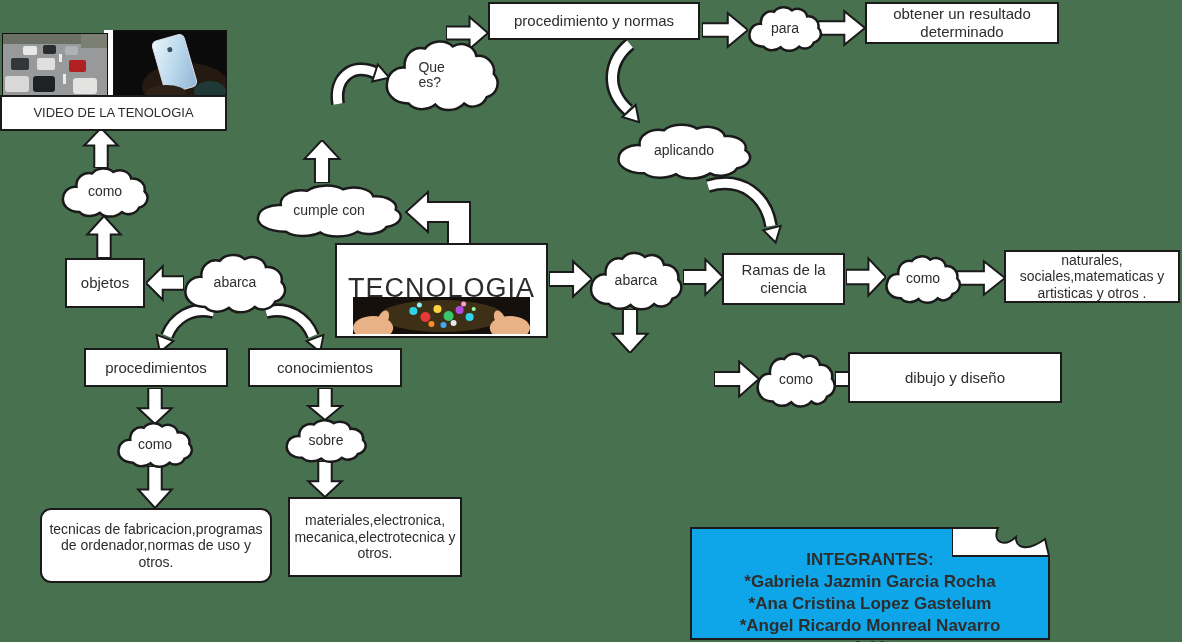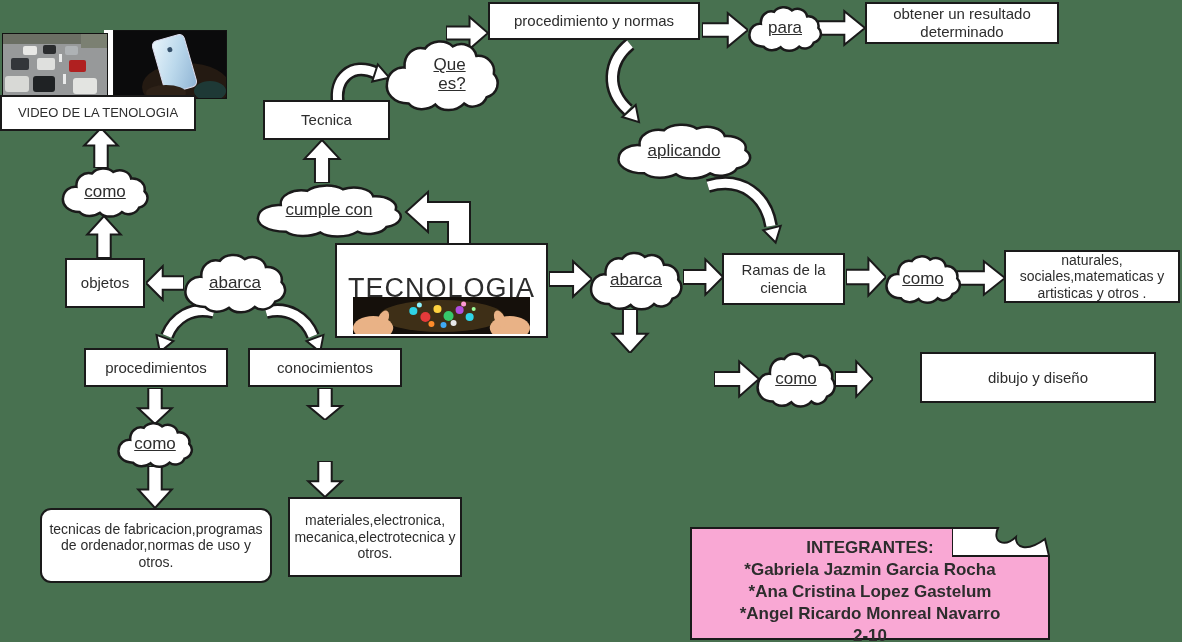--- a/index.html
+++ b/index.html
@@ -4,34 +4,34 @@
 <style>
   html,body{margin:0;padding:0;}
   .canvas{position:relative;width:1182px;height:642px;background:#487150;overflow:hidden;
           font-family:"Liberation Sans",sans-serif;color:#2d2d2d;}
   .box{position:absolute;background:#fff;border:2px solid #1a1a1a;box-sizing:border-box;
        display:flex;align-items:center;justify-content:center;text-align:center;
        font-size:15px;line-height:1.18;}
   .cloud{position:absolute;}
   .cloud svg{position:absolute;left:0;top:0;width:100%;height:100%;}
   .cloud-label{position:absolute;left:8%;right:8%;top:0;bottom:0;display:flex;align-items:center;
-       justify-content:center;text-align:right;font-size:17px;line-height:1.1;text-decoration:underline;}
+       justify-content:center;text-align:left;font-size:14px;line-height:1.1;}
   .barrow{position:absolute;}
   .barrow svg{display:block;width:100%;height:100%;}
   .carrow{position:absolute;overflow:visible;}
   .ao{fill:none;stroke:#1a1a1a;stroke-width:14;}
   .ai{fill:none;stroke:#fff;stroke-width:9;}
   .ah{fill:#fff;stroke:#1a1a1a;stroke-width:2;}
   .imgbox{position:absolute;border:1px solid #111;}
   .imgbox svg{display:block;width:100%;height:100%;}
   .tec-title{font-size:27px;letter-spacing:1px;position:absolute;top:28px;left:0;right:0;text-align:center;}
   .tec-img{position:absolute;left:16px;right:16px;bottom:2px;height:37px;}
   .tec-img svg{display:block;width:100%;height:100%;}
-  .credits{position:absolute;background:#f9a8d4;border:2px solid #1a1a1a;box-sizing:border-box;
-       font-weight:bold;font-size:17px;line-height:22px;text-align:center;padding-top:8px;}
+  .credits{position:absolute;background:#0ea5e9;border:2px solid #1a1a1a;box-sizing:border-box;
+       font-weight:bold;font-size:17px;line-height:22px;text-align:center;padding-top:20px;}
   .curl{position:absolute;top:-2px;right:-2px;width:98px;height:30px;background:#487150;}
   .curl svg{display:block;width:100%;height:100%;}
   .small13{font-size:13px;}
   .small14{font-size:14px;}
 </style>
 </head>
 <body>
 
 <div class="canvas">
 
@@ -188,25 +188,22 @@
   <div class="barrow" style="left:304px;top:461px;width:42px;height:36px;">
       <svg viewBox="0 0 100 100" preserveAspectRatio="none">
         <polygon points="34,0 34,56 10,56 50,100 90,56 66,56 66,0" fill="#fff" stroke="#1a1a1a" stroke-width="2" vector-effect="non-scaling-stroke"></polygon>
       </svg>
     </div>
 
   <svg class="carrow" style="left:406px;top:186px;" width="64" height="58" viewBox="0 0 64 58">
     <polygon points="64,58 64,16 22,16 22,6 0,26 22,46 22,36 42,36 42,58" fill="#fff" stroke="#1a1a1a" stroke-width="2"></polygon>
   </svg>
 
-  <div class="box small13" style="left:0px;top:95px;width:196px;height:36px;">
+  <div class="box small13" style="left:0px;top:95px;width:227px;height:36px;">
     <span>VIDEO DE LA TENOLOGIA</span>
-  </div>
-  <div class="box" style="left:263px;top:100px;width:127px;height:40px;">
-    <span>Tecnica</span>
   </div>
   <div class="box" style="left:488px;top:2px;width:212px;height:38px;">
     <span>procedimiento y normas</span>
   </div>
   <div class="box" style="left:865px;top:2px;width:194px;height:42px;">
     <span>obtener un resultado determinado</span>
   </div>
   <div class="box" style="left:65px;top:258px;width:80px;height:50px;">
     <span>objetos</span>
   </div>
@@ -221,21 +218,21 @@
   </div>
   <div class="box small14" style="left:288px;top:497px;width:174px;height:80px;">
     <span>materiales,electronica, mecanica,electrotecnica y otros.</span>
   </div>
   <div class="box" style="left:722px;top:253px;width:123px;height:52px;">
     <span>Ramas de la ciencia</span>
   </div>
   <div class="box small14" style="left:1004px;top:250px;width:176px;height:53px;">
     <span>naturales, sociales,matematicas y artisticas y otros .</span>
   </div>
-  <div class="box" style="left:920px;top:352px;width:236px;height:51px;">
+  <div class="box" style="left:848px;top:352px;width:214px;height:51px;">
     <span>dibujo y diseño</span>
   </div>
 
   <div class="box" style="left:335px;top:243px;width:213px;height:95px;">
     <div class="tec-title">TECNOLOGIA</div>
     <div class="tec-img">
       <svg viewBox="0 0 176 37" preserveAspectRatio="none">
         <rect width="176" height="37" fill="#15100b"></rect>
         <ellipse cx="88" cy="19" rx="62" ry="16" fill="#54401f" opacity="0.65"></ellipse>
         <circle cx="60" cy="14" r="4" fill="#2fd4e8"></circle>
@@ -311,20 +308,26 @@
         <path d="M 25 62 C 10 62 2 52 4 42 C 5 33 13 27 21 28 C 20 16 30 7 41 10 C 47 2 61 1 68 8 C 77 3 89 7 91 17 C 101 16 110 24 108 34 C 115 41 112 53 101 56 C 98 64 86 68 79 62 C 71 70 57 70 51 63 C 43 69 31 69 25 62 Z" fill="#fff" stroke="#1a1a1a" stroke-width="2.5" vector-effect="non-scaling-stroke"></path>
       </svg>
     <span class="cloud-label">como</span>
   </div>
   <div class="cloud" style="left:116px;top:421px;width:78px;height:47px;">
       <svg viewBox="0 0 115 70" preserveAspectRatio="none">
         <path d="M 25 62 C 10 62 2 52 4 42 C 5 33 13 27 21 28 C 20 16 30 7 41 10 C 47 2 61 1 68 8 C 77 3 89 7 91 17 C 101 16 110 24 108 34 C 115 41 112 53 101 56 C 98 64 86 68 79 62 C 71 70 57 70 51 63 C 43 69 31 69 25 62 Z" fill="#fff" stroke="#1a1a1a" stroke-width="2.5" vector-effect="non-scaling-stroke"></path>
       </svg>
     <span class="cloud-label">como</span>
   </div>
+  <div class="cloud" style="left:284px;top:418px;width:84px;height:45px;">
+      <svg viewBox="0 0 115 70" preserveAspectRatio="none">
+        <path d="M 25 62 C 10 62 2 52 4 42 C 5 33 13 27 21 28 C 20 16 30 7 41 10 C 47 2 61 1 68 8 C 77 3 89 7 91 17 C 101 16 110 24 108 34 C 115 41 112 53 101 56 C 98 64 86 68 79 62 C 71 70 57 70 51 63 C 43 69 31 69 25 62 Z" fill="#fff" stroke="#1a1a1a" stroke-width="2.5" vector-effect="non-scaling-stroke"></path>
+      </svg>
+    <span class="cloud-label">sobre</span>
+  </div>
 
   <div class="credits" style="left:690px;top:527px;width:360px;height:113px;">
     <div class="curl">
       <svg viewBox="0 0 98 30" preserveAspectRatio="none">
         <path d="M0 1 L46 1 C40 15 52 21 64 10 C63 20 74 26 93 12 L97 29 L0 29 Z" fill="#fff" stroke="#1a1a1a" stroke-width="2"></path>
       </svg>
     </div>
     <div>INTEGRANTES:</div>
     <div>*Gabriela Jazmin Garcia Rocha</div>
     <div>*Ana Cristina Lopez Gastelum</div>

